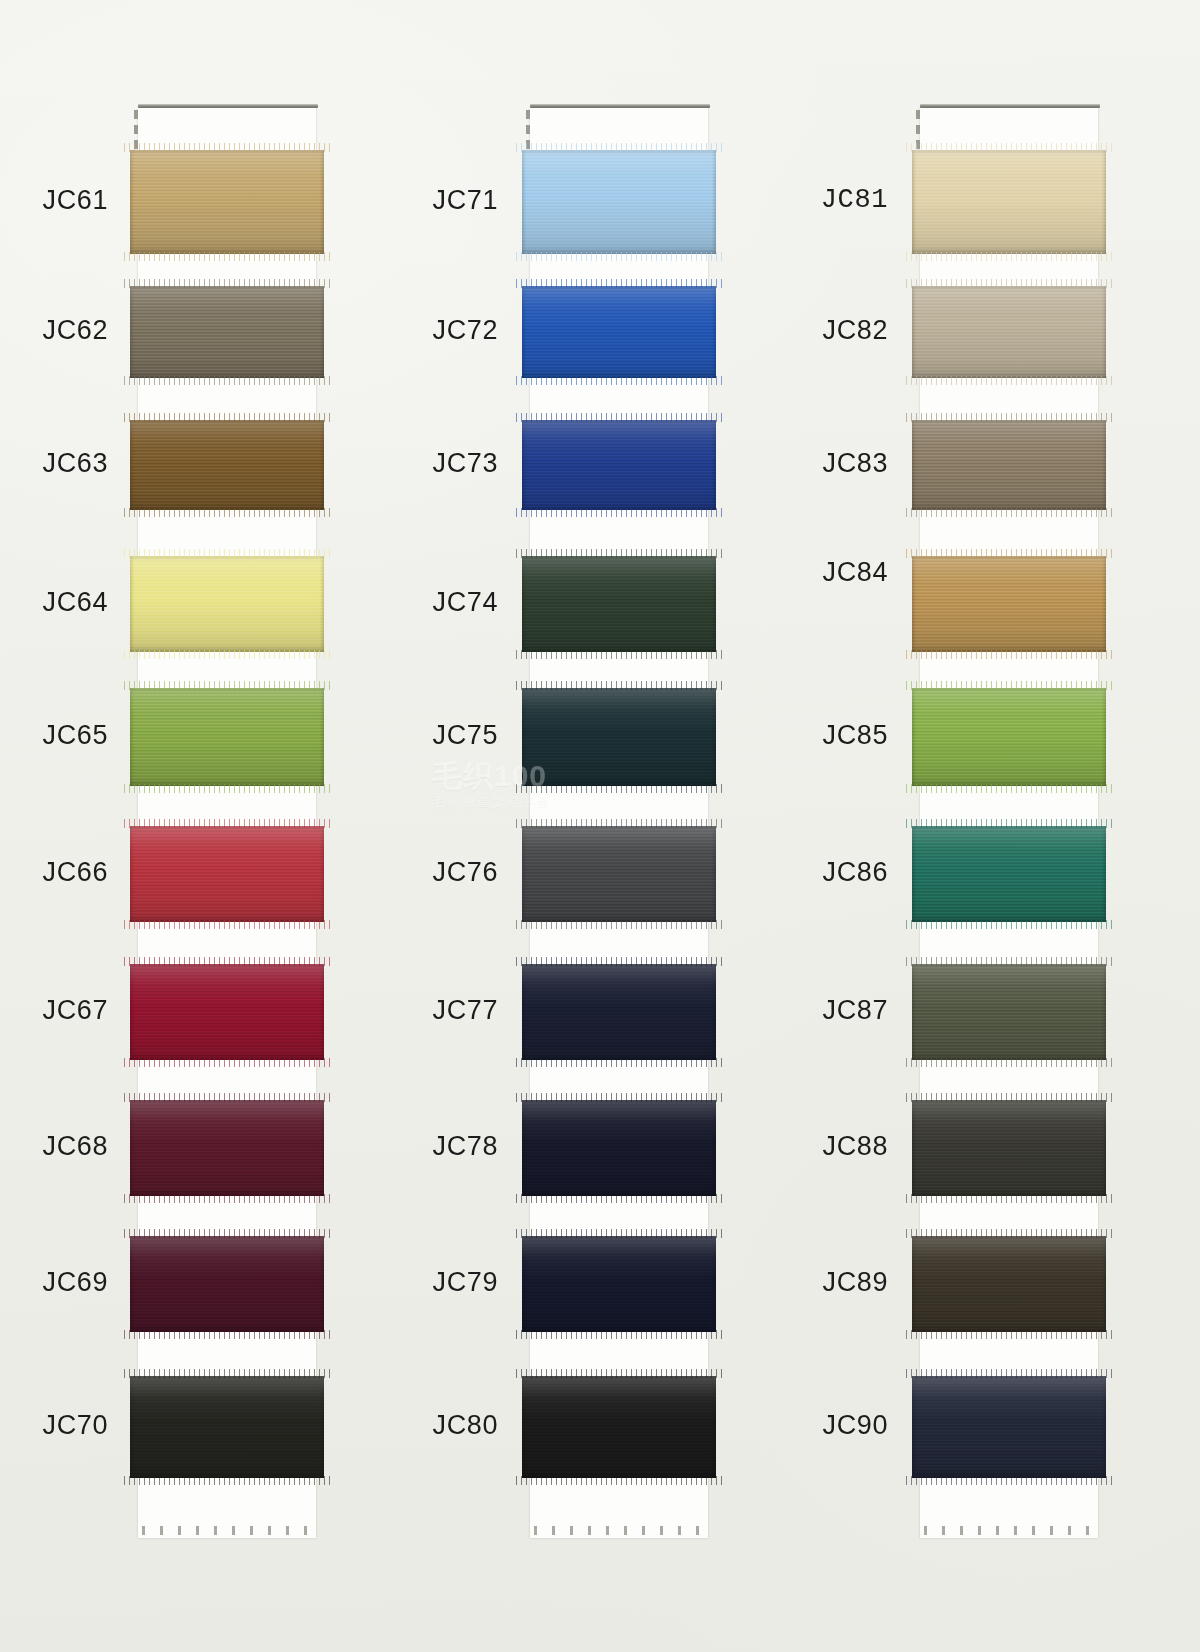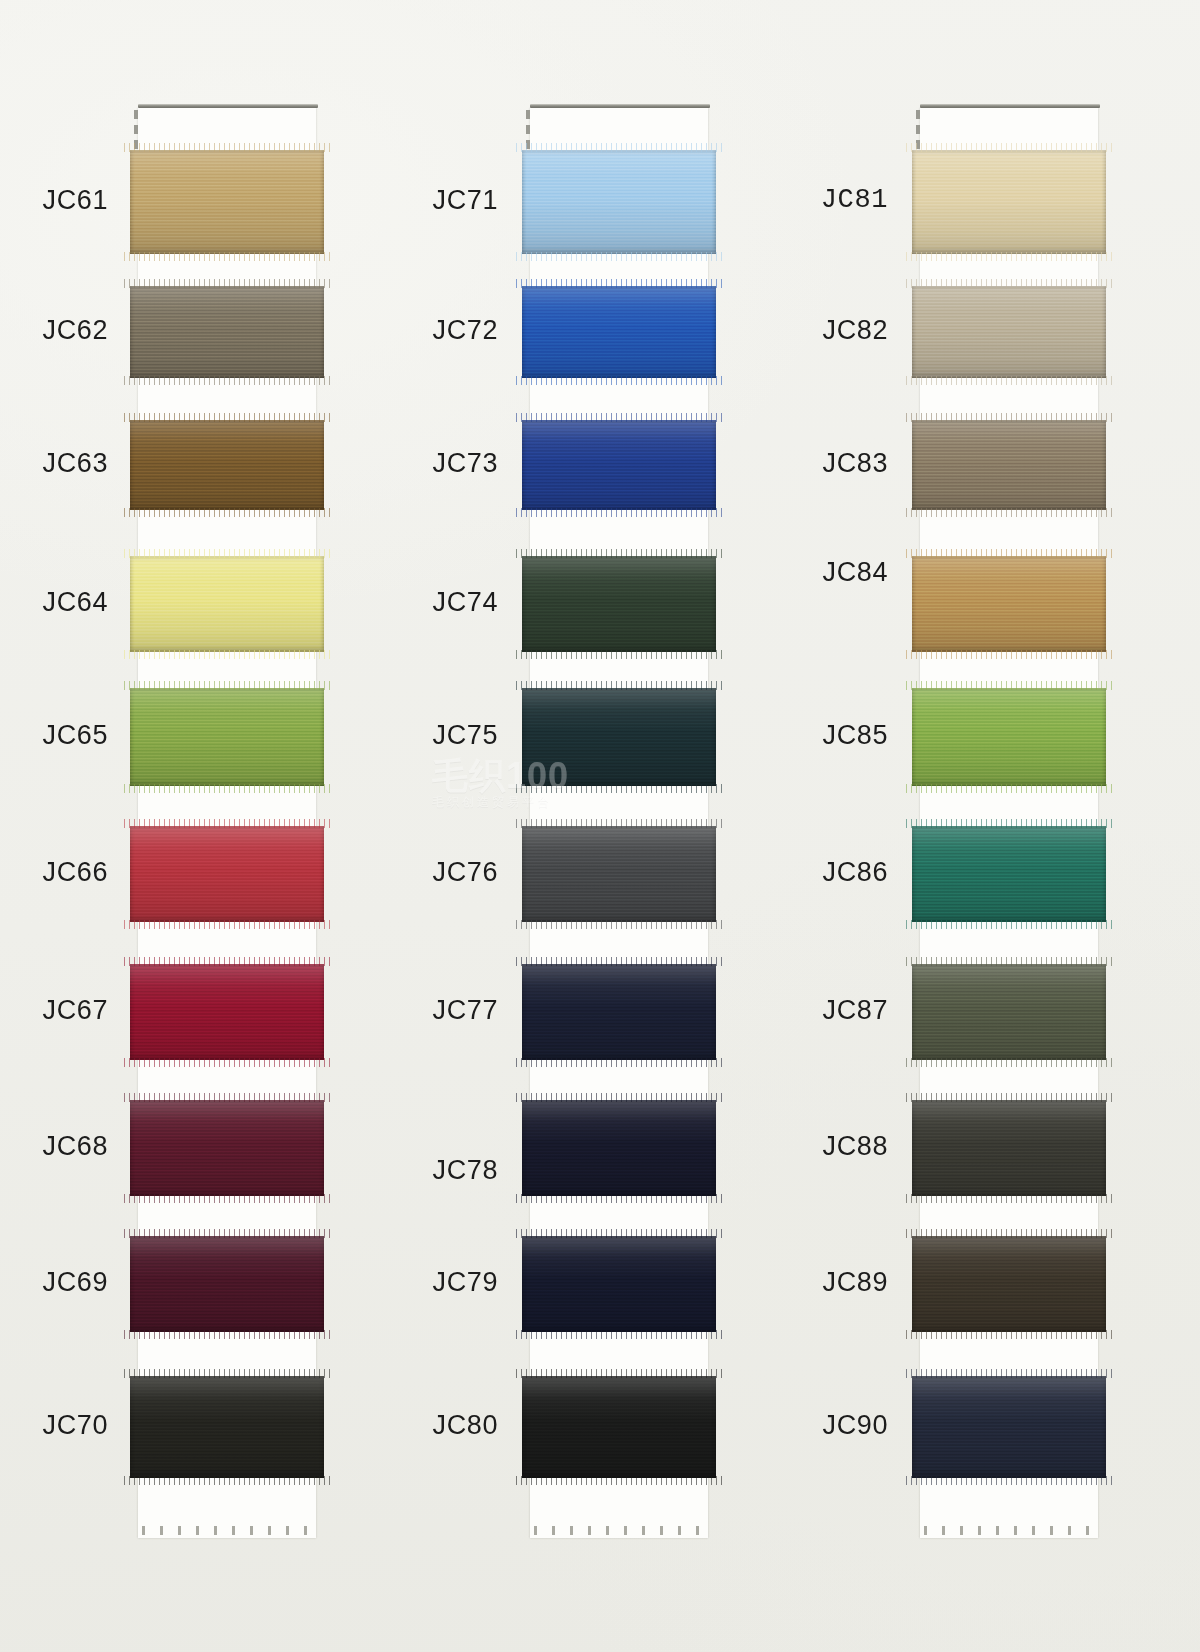--- a/index.html
+++ b/index.html
@@ -97,21 +97,21 @@
 
   #watermark{
     position:absolute;
     left:432px;top:758px;
     width:200px;height:62px;
     opacity:.30;
     pointer-events:none;
     user-select:none;
   }
   #watermark .wm-main{
-    font-size:36px;font-weight:bold;color:#ffffff;
+    font-size:30px;font-weight:bold;color:#ffffff;
     text-shadow:0 1px 0 rgba(180,180,180,.55);
     letter-spacing:1px;line-height:36px;
   }
   #watermark .wm-sub{
     font-size:12px;color:#ffffff;letter-spacing:3px;
     text-shadow:0 1px 0 rgba(180,180,180,.5);
   }
 </style>
 </head>
 <body style="background: rgb(241, 241, 237);">
@@ -211,21 +211,21 @@
         <div class="fuzz-bot" style="background-image: repeating-linear-gradient(90deg, rgb(36, 36, 31) 0px, rgb(36, 36, 31) 1px, rgba(0, 0, 0, 0) 1px, rgba(0, 0, 0, 0) 5px);"></div>
       </div>
     </div>
     <div class="label" style="top: 185px; left: 388px; width: 110px;">JC71</div>
     <div class="label" style="top: 315px; left: 388px; width: 110px;">JC72</div>
     <div class="label" style="top: 448px; left: 388px; width: 110px;">JC73</div>
     <div class="label" style="top: 587px; left: 388px; width: 110px;">JC74</div>
     <div class="label" style="top: 720px; left: 388px; width: 110px;">JC75</div>
     <div class="label" style="top: 857px; left: 388px; width: 110px;">JC76</div>
     <div class="label" style="top: 995px; left: 388px; width: 110px;">JC77</div>
-    <div class="label" style="top: 1131px; left: 388px; width: 110px; margin-top: 24px;">JC78</div>
+    <div class="label" style="top: 1131px; left: 388px; width: 110px;">JC78</div>
     <div class="label" style="top: 1267px; left: 388px; width: 110px;">JC79</div>
     <div class="label" style="top: 1410px; left: 388px; width: 110px;">JC80</div>
     <div class="column" style="left: 530px; width: 178px; height: 1430px;">
       <div class="card" style="width: 178px; height: 1430px;">
         <div class="card-top-edge"></div>
         <div class="punch-marks">
           <i></i>
           <i></i>
           <i></i>
         </div>

